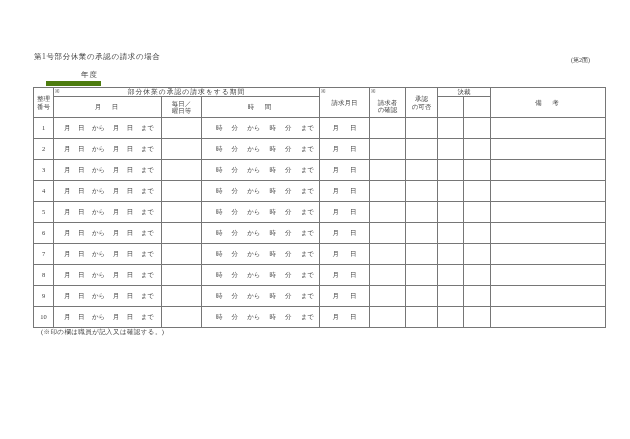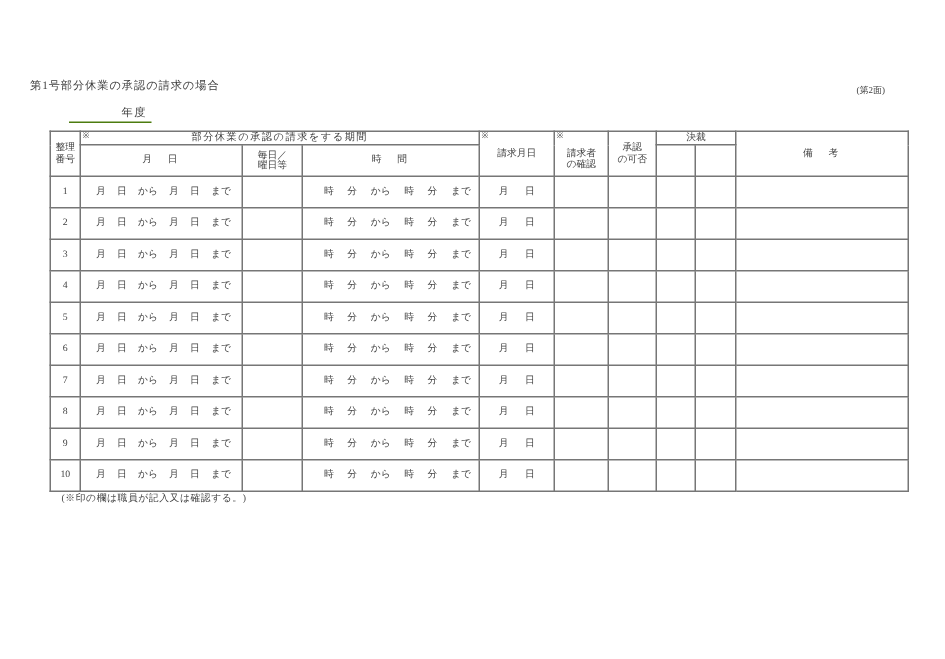--- a/index.html
+++ b/index.html
@@ -2,28 +2,28 @@
 <html><head>
 <meta charset="utf-8">
 <style>
   html,body{margin:0;padding:0;}
   body{
     width:630px;height:439px;background:#ffffff;position:relative;
     font-family:"Liberation Serif","DejaVu Serif",serif;
     color:#3f3f3f;overflow:hidden;
   }
   .title{
-    position:absolute;left:20px;top:52px;font-size:7.5px;letter-spacing:.6px;white-space:nowrap;
+    position:absolute;left:34px;top:52px;font-size:7.5px;letter-spacing:.6px;white-space:nowrap;
   }
   .page-label{
     position:absolute;left:571px;top:56px;font-size:6px;white-space:nowrap;
   }
   .nendo{
     position:absolute;left:46px;top:67px;width:52px;height:14px;
-    border-bottom:1px solid #4d7c0f;font-size:7.5px;line-height:15px;
+    border-bottom:5px solid #4d7c0f;font-size:7.5px;line-height:15px;
     text-align:right;padding-right:3px;letter-spacing:1px;
   }
   table.form{
     position:absolute;left:33px;top:87px;border-collapse:collapse;table-layout:fixed;
   }
   table.form th,table.form td{
     border:1px solid #767676;padding:0;font-weight:normal;
     font-size:6.5px;line-height:7.5px;text-align:center;vertical-align:middle;
     overflow:hidden;
   }

